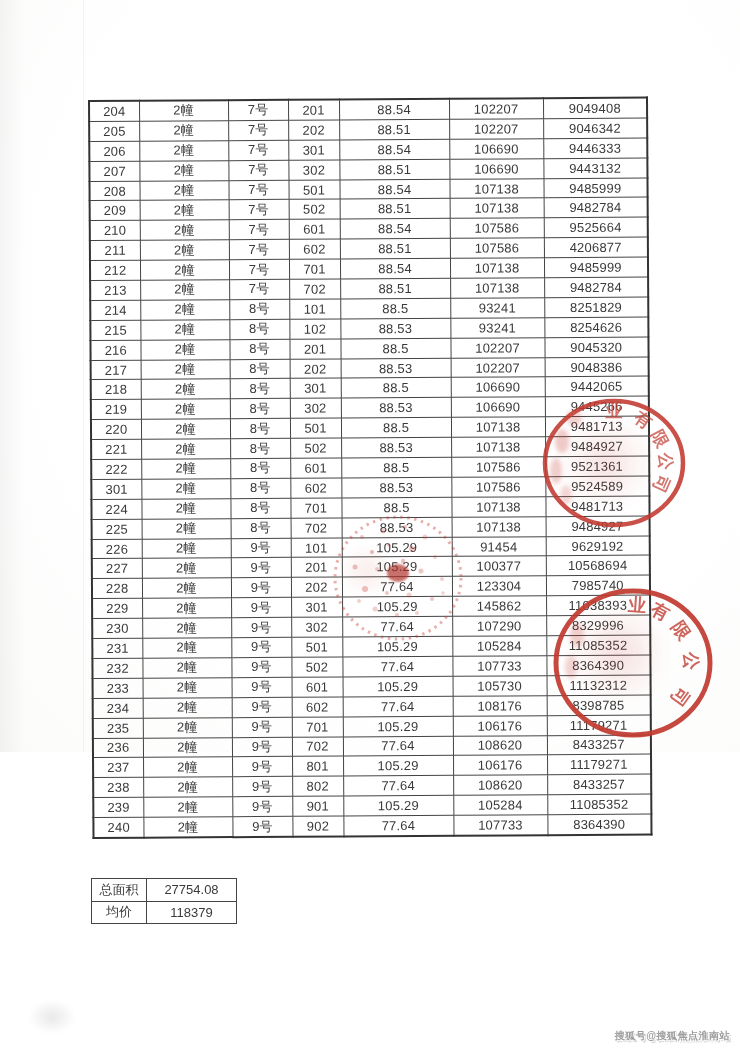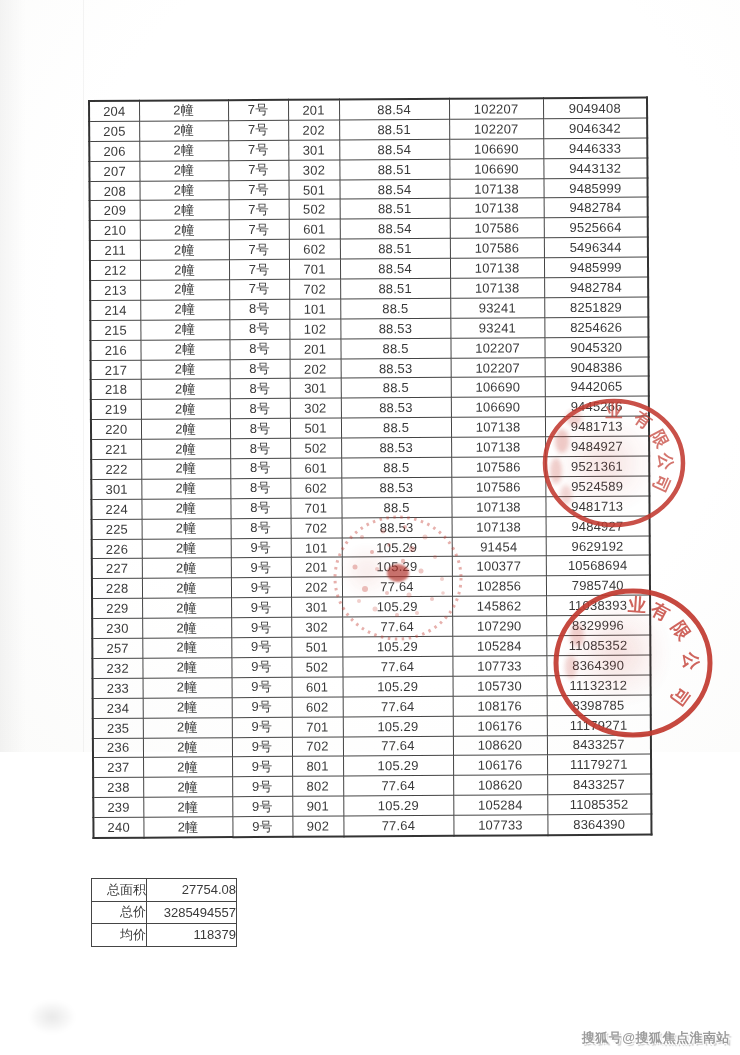--- a/index.html
+++ b/index.html
@@ -45,32 +45,32 @@
   .summary-wrap{
     position:absolute;left:91px;top:878px;
   }
   table.summary{
     border-collapse:collapse;table-layout:fixed;width:145px;
     border:1.6px solid #3a3a3a;
   }
   table.summary td{
     border:1px solid #454545;
     height:21.5px;
-    text-align:right;vertical-align:middle;
+    text-align:center;vertical-align:middle;
     font-size:13px;color:#3a3a3a;padding:0;white-space:nowrap;
   }
   .seal{position:absolute;pointer-events:none;}
   .seal text{
     font-family:"Liberation Sans","DejaVu Sans",sans-serif;
     font-weight:bold;
     text-anchor:middle;
   }
   .watermark{
     position:absolute;right:10px;top:1029px;
-    font-size:13px;font-weight:700;letter-spacing:.5px;
+    font-size:10px;font-weight:700;letter-spacing:.5px;
     color:#9c9c9c;
     text-shadow:-1px -1px 0 #ffffff,1px -1px 0 #ffffff,-1px 1px 0 #ffffff,2px 2px 1px rgba(110,110,110,.35);
   }
 </style>
 </head>
 <body>
 
 <div class="page">
 
   <div class="edge-strip"></div>
@@ -152,21 +152,21 @@
             <td>107586</td>
             <td>9525664</td>
           </tr>
           <tr>
             <td>211</td>
             <td>2幢</td>
             <td>7号</td>
             <td>602</td>
             <td>88.51</td>
             <td>107586</td>
-            <td>5496344</td>
+            <td>4206877</td>
           </tr>
           <tr>
             <td>212</td>
             <td>2幢</td>
             <td>7号</td>
             <td>701</td>
             <td>88.54</td>
             <td>107138</td>
             <td>9485999</td>
           </tr>
@@ -304,21 +304,21 @@
             <td>105.29</td>
             <td>100377</td>
             <td>10568694</td>
           </tr>
           <tr>
             <td>228</td>
             <td>2幢</td>
             <td>9号</td>
             <td>202</td>
             <td>77.64</td>
-            <td>102856</td>
+            <td>123304</td>
             <td>7985740</td>
           </tr>
           <tr>
             <td>229</td>
             <td>2幢</td>
             <td>9号</td>
             <td>301</td>
             <td>105.29</td>
             <td>145862</td>
             <td>11038393</td>
@@ -326,21 +326,21 @@
           <tr>
             <td>230</td>
             <td>2幢</td>
             <td>9号</td>
             <td>302</td>
             <td>77.64</td>
             <td>107290</td>
             <td>8329996</td>
           </tr>
           <tr>
-            <td>257</td>
+            <td>231</td>
             <td>2幢</td>
             <td>9号</td>
             <td>501</td>
             <td>105.29</td>
             <td>105284</td>
             <td>11085352</td>
           </tr>
           <tr>
             <td>232</td>
             <td>2幢</td>
@@ -429,24 +429,20 @@
   <div class="summary-wrap">
     <table class="summary">
       <colgroup>
           <col style="width:55px">
           <col style="width:90px">
         </colgroup>
       <tbody>
           <tr>
             <td>总面积</td>
             <td>27754.08</td>
-          </tr>
-          <tr>
-            <td>总价</td>
-            <td>3285494557</td>
           </tr>
           <tr>
             <td>均价</td>
             <td>118379</td>
           </tr>
         </tbody>
     </table>
   </div>
 
   <svg class="seal" style="left:514px;top:363px;opacity:.88" width="200" height="200" viewBox="0 0 200 200">

